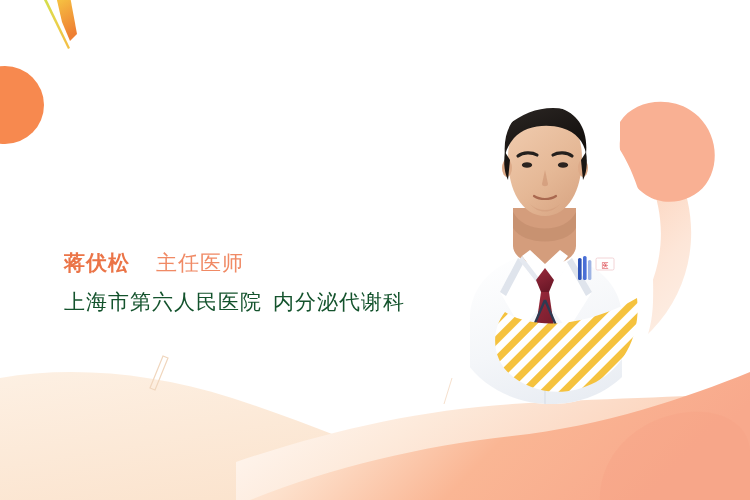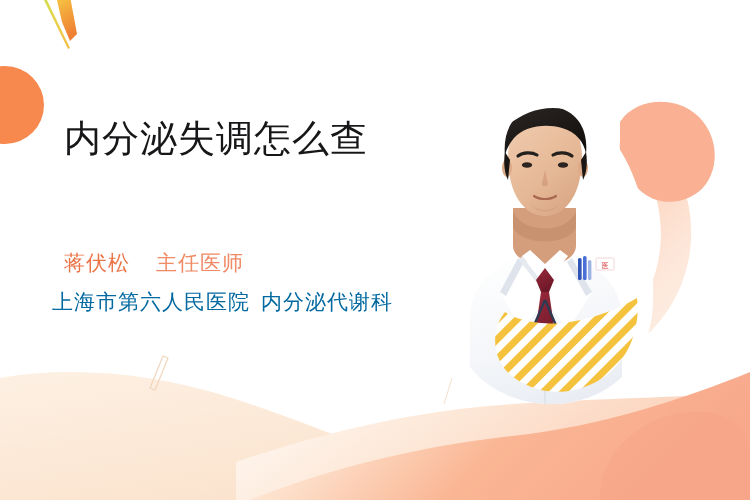--- a/index.html
+++ b/index.html
@@ -9,25 +9,25 @@
     background:#ffffff;overflow:hidden;
   }
   #stage{position:relative;width:750px;height:500px;background:#ffffff;overflow:hidden;}
   .layer{position:absolute;top:0;left:0;width:750px;height:500px;}
   .txtblock{position:absolute;left:64px;top:116px;width:420px;}
   .title{
     font-size:37px;line-height:1.22;font-weight:400;color:#171719;
     letter-spacing:1px;white-space:nowrap;
   }
   .docline1{position:absolute;left:64px;top:249px;white-space:nowrap;}
-  .docname{font-size:21px;font-weight:400;color:#eb7447;letter-spacing:1px;text-align:center;}
+  .docname{font-size:21px;font-weight:700;color:#eb7447;letter-spacing:1px;text-align:center;}
   .doctitle{font-size:21px;font-weight:400;color:#f08a65;letter-spacing:1px;margin-left:26px;}
   .docline2{
-    position:absolute;left:52px;top:288px;white-space:nowrap;
-    font-size:21px;font-weight:400;color:#0369a1;letter-spacing:1px;
+    position:absolute;left:64px;top:288px;white-space:nowrap;
+    font-size:21px;font-weight:400;color:#14532d;letter-spacing:1px;
   }
   .hosp-sep{display:inline-block;width:11px;}
 </style>
 </head>
 <body>
 
 <div id="stage">
 
   <svg class="layer" viewBox="0 0 750 500" width="750" height="500" preserveAspectRatio="none">
     <defs>
@@ -194,23 +194,20 @@
       </g>
     </g>
   </svg>
 
   <svg class="layer" viewBox="0 0 750 500" width="750" height="500" preserveAspectRatio="none">
     <path d="M505,312 C520,322 545,326 570,322 C596,318 620,308 637,298
              C641,332 626,366 596,382 C562,400 524,392 504,368
              C492,352 492,328 505,312 Z" fill="url(#goldStripes)"></path>
   </svg>
 
-  <div class="txtblock">
-    <div class="title">内分泌失调怎么查</div>
-  </div>
 
   <div class="docline1">
     <span class="docname">蒋伏松</span><span class="doctitle">主任医师</span>
   </div>
 
   <div class="docline2">
     <span>上海市第六人民医院</span><span class="hosp-sep"></span><span>内分泌代谢科</span>
   </div>
 
 </div>

